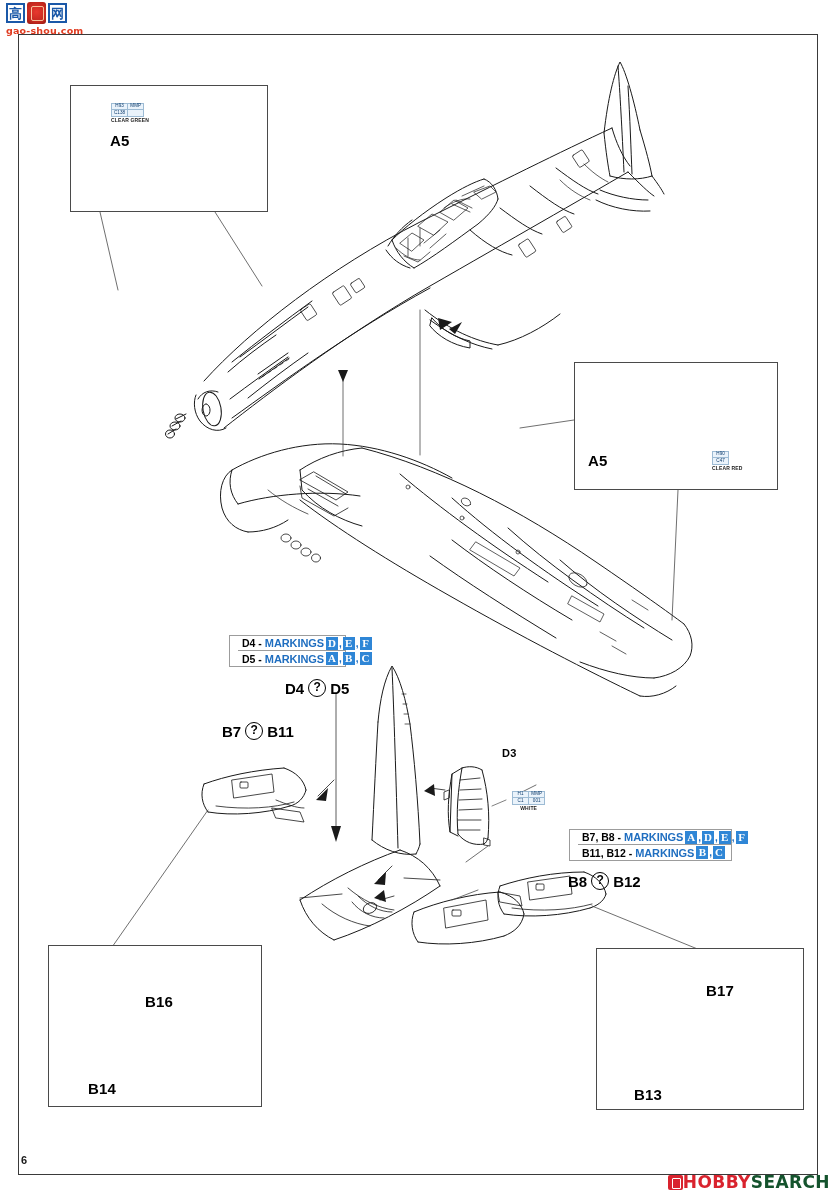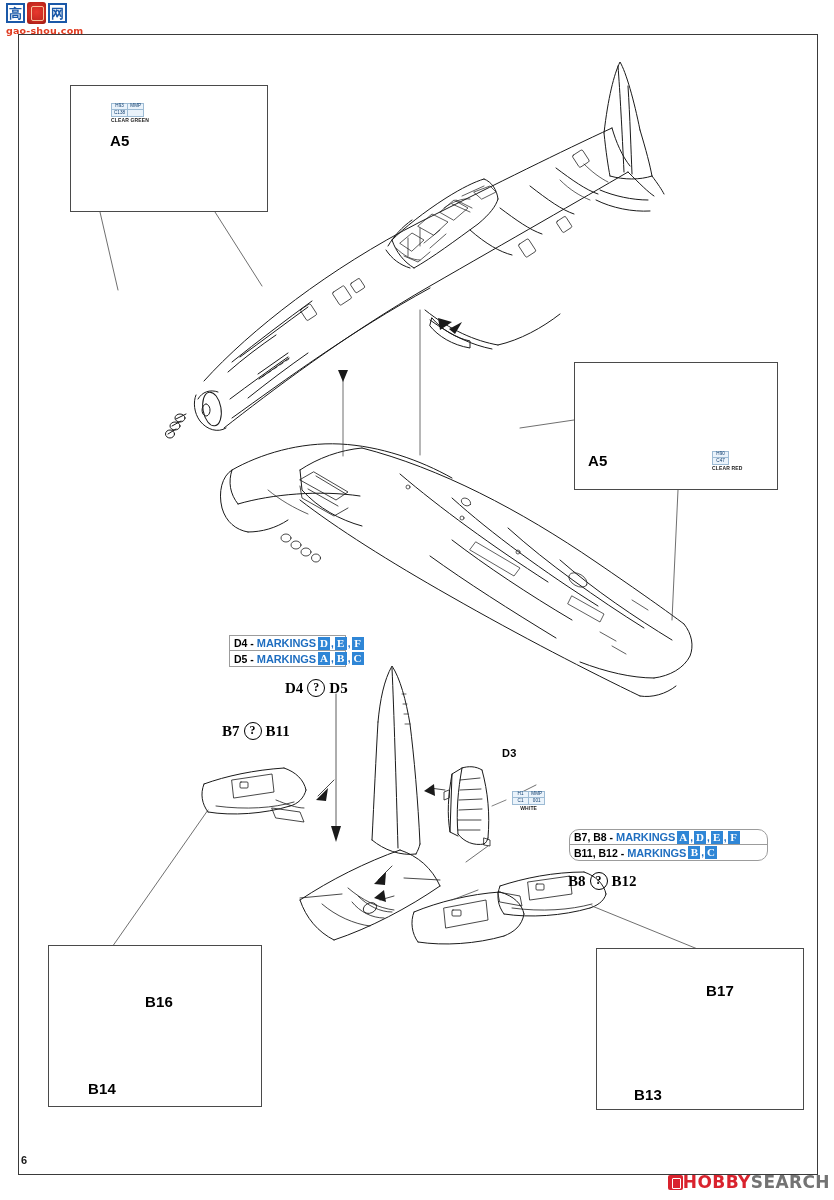--- a/index.html
+++ b/index.html
@@ -157,20 +157,21 @@
     letter-spacing: .15px;
     margin-top: 0.5px;
   }
 
   
   .markings-block {
     position: absolute;
     background: #ffffff;
     border: 1px solid #9c9c9c;
     box-sizing: border-box;
+    padding-left: 8px;
   }
   .markings-row {
     display: flex;
     align-items: center;
     padding: 1px 3px 1px 4px;
     border-bottom: 1px solid #9c9c9c;
     height: 15px;
     box-sizing: border-box;
   }
   .markings-row:last-child { border-bottom: none; }
@@ -210,21 +211,20 @@
 
   
   .alt-marker {
     position: absolute;
     display: flex;
     align-items: center;
     gap: 4px;
     font-weight: bold;
     color: #000;
     white-space: nowrap;
-    font-family: Liberation Serif, serif;
   }
   .alt-q {
     display: inline-block;
     width: 16px; height: 16px;
     border: 1.3px solid #000;
     border-radius: 50%;
     text-align: center;
     line-height: 14px;
     font-size: 12px;
     font-weight: bold;
@@ -264,21 +264,21 @@
     font-family: "DejaVu Sans", sans-serif;
     font-size: 17px;
     font-weight: bold;
     color: #d9232e;
     letter-spacing: .4px;
   }
   .hs-search {
     font-family: "DejaVu Sans", sans-serif;
     font-size: 17px;
     font-weight: bold;
-    color: #737373;
+    color: #14532d;
     letter-spacing: .4px;
   }
 
   
   .art {
     position: absolute;
     left: 0; top: 0;
     width: 834px; height: 1200px;
     pointer-events: none;
   }
@@ -710,21 +710,21 @@
       <span class="mk-letters">
         <span class="mk-chip">A</span>
         <span class="mk-comma">,</span>
         <span class="mk-chip">B</span>
         <span class="mk-comma">,</span>
         <span class="mk-chip">C</span>
       </span>
     </div>
   </div>
 
-  <div class="markings-block" style="left:569px; top:829px; width:199px;border-radius:10px;">
+  <div class="markings-block" style="left:569px; top:829px; width:163px;">
     <div class="markings-row">
       <span class="mk-part">B7, B8 -</span>
       <span class="mk-word">MARKINGS</span>
       <span class="mk-letters">
         <span class="mk-chip">A</span>
         <span class="mk-comma">,</span>
         <span class="mk-chip">D</span>
         <span class="mk-comma">,</span>
         <span class="mk-chip">E</span>
         <span class="mk-comma">,</span>

